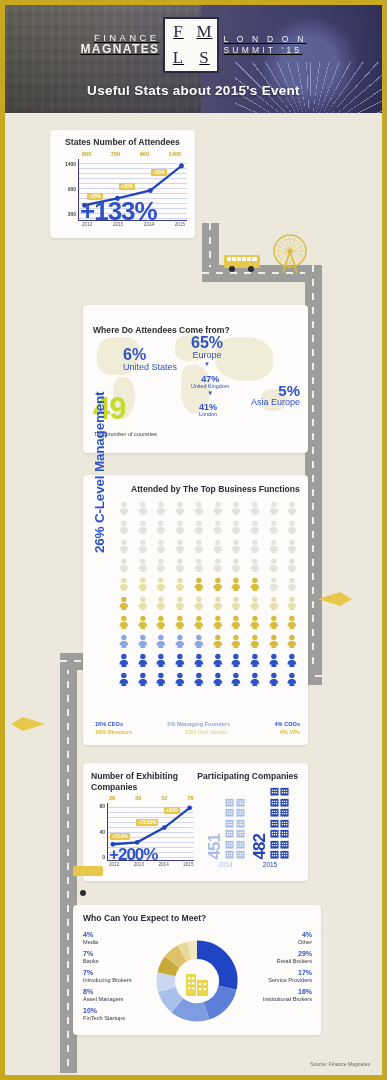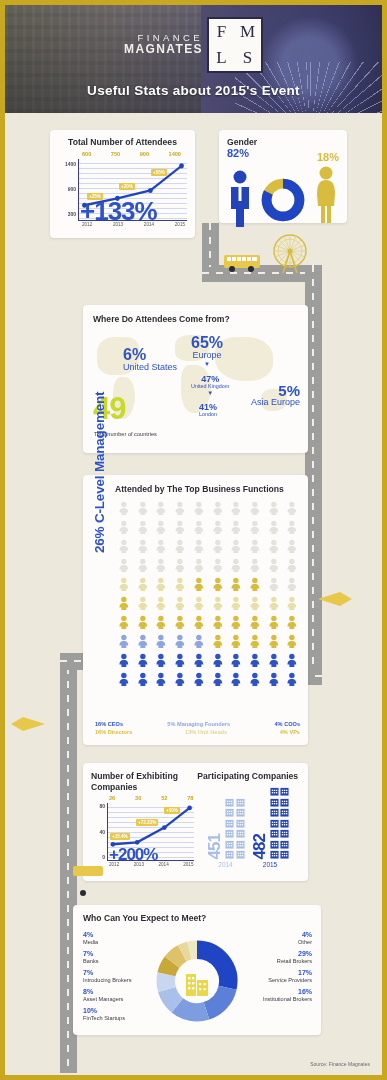--- a/index.html
+++ b/index.html
@@ -35,21 +35,21 @@
   .hdr-eye::before {
     content:""; position:absolute; left:50%; top:58%; width:150px; height:150px;
     transform:translate(-50%,0);
     background: repeating-conic-gradient(from 0deg, rgba(180,190,235,.55) 0deg 0.7deg, rgba(180,190,235,0) 0.7deg 7deg);
     clip-path: polygon(50% 0, 100% 0, 100% 48%, 0 48%, 0 0);
   }
   .hdr-inner {
     position:relative; z-index:3; height:100%;
     display:flex; flex-direction:column; align-items:center; justify-content:center;
   }
-  .logo-row { display:flex; align-items:center; gap:4px; margin-top:-4px; }
+  .logo-row { display:flex; align-items:center; gap:4px; margin-top:-4px;text-decoration:underline; }
   .fm-text { text-align:right; color:#f2f0ea; line-height:1.05; }
   .fm-finance { font-size:9.5px; letter-spacing:3.4px; font-weight:400; }
   .fm-magnates { font-size:12px; letter-spacing:1.4px; font-weight:bold; }
   .fm-box {
     width:56px; height:56px; background:#fbfaf6; border:2px solid #2a2a44;
     display:grid; grid-template-columns:1fr 1fr; grid-template-rows:1fr 1fr;
     align-items:center; justify-items:center; color:#2a2a44;
     font-family:"Liberation Serif", serif; font-size:17px; letter-spacing:1px;
   }
   .ls-text { color:#f2f0ea; line-height:1.25; }
@@ -90,21 +90,21 @@
   .bigpct { position:absolute; left:24px; bottom:-6px; font-size:26px; font-weight:bold;
             color:#2e52c8; letter-spacing:-1px; font-family:"Liberation Sans", sans-serif; }
   .xax { display:flex; justify-content:space-between; padding:1px 4px 0 26px; }
   .xax span { font-size:4.6px; color:#555; }
   
   #c-gender { left:214px; top:125px; width:128px; height:93px; padding:7px 8px; }
   .g-row { display:flex; align-items:flex-end; justify-content:space-between; margin-top:4px; height:64px; }
   .g-pct-m { font-size:11px; font-weight:bold; color:#2e52c8; }
   .g-pct-f { font-size:11px; font-weight:bold; color:#d8bc3e; }
   
-  #c-map { left:78px; top:300px; width:225px; height:148px; padding:9px 10px; overflow:hidden; }
+  #c-map { left:78px; top:300px; width:225px; height:148px; padding:20px 10px; overflow:hidden; }
   .mapbg { position:absolute; left:8px; right:6px; top:26px; height:108px; opacity:.85; }
   .cont { position:absolute; background:#f0ead2; border-radius:40% 30% 45% 35%; }
   .m-lbl { position:absolute; z-index:2; }
   .m-pct { font-weight:bold; color:#2e52c8; line-height:1; }
   .m-name { color:#2e52c8; line-height:1.1; }
   .m-arrow { color:#2e52c8; font-size:6px; text-align:center; }
   .big57 { position:absolute; left:10px; top:92px; font-size:31px; font-weight:bold;
            color:#c8d92a; line-height:.8; letter-spacing:-1px; }
   .lbl57 { position:absolute; left:11px; top:126px; font-size:5.6px; color:#3a3a44; }
   
@@ -152,20 +152,24 @@
         <div class="fm-text">
           <div class="fm-finance">FINANCE</div>
           <div class="fm-magnates">MAGNATES</div>
         </div>
         <div class="fm-box">
           <span>F</span>
           <span>M</span>
           <span>L</span>
           <span>S</span>
         </div>
+        <div class="ls-text">
+          <div class="ls-l1">L O N D O N</div>
+          <div class="ls-l2">SUMMIT '15</div>
+        </div>
       </div>
       <div class="hdr-sub">Useful Stats about 2015's Event</div>
     </div>
   </div>
 
   <div class="road h" style="left:197px; top:260px; width:120px;"></div>
   <div class="road v" style="left:197px; top:218px; height:44px;"></div>
   <div class="road v" style="left:300px; top:260px; height:420px;"></div>
   <div class="road h" style="left:240px; top:663px; width:77px;"></div>
   <div class="road v" style="left:55px; top:648px; height:420px;"></div>
@@ -209,21 +213,21 @@
     <path d="M34 9 L12 2 L0 9 L12 16 Z" fill="#e8c84a"></path>
   </svg>
   <svg class="pin" style="left:68px; top:858px;" width="30" height="16" viewBox="0 0 30 16">
     <rect x="0" y="3" width="30" height="10" rx="2" fill="#e8c84a"></rect>
   </svg>
   <svg class="pin" style="left:70px; top:880px;" width="16" height="16" viewBox="0 0 16 16">
     <circle cx="8" cy="8" r="3" fill="#2b2b33"></circle>
   </svg>
 
   <div class="card" id="c-attendees">
-    <div class="card-title" style="text-align:center">Total Number of Attendees</div>
+    <div class="card-title" style="text-align:center">States Number of Attendees</div>
     <div class="ln-top">
       <span>600</span>
       <span>750</span>
       <span>900</span>
       <span>1400</span>
     </div>
     <div class="plot">
       <div class="yax">
         <span style="top:2px">1400</span>
         <span style="top:27px">900</span>
@@ -244,43 +248,20 @@
       <div class="bigpct">+133%</div>
     </div>
     <div class="xax">
       <span>2012</span>
       <span>2013</span>
       <span>2014</span>
       <span>2015</span>
     </div>
   </div>
 
-  <div class="card" id="c-gender">
-    <div class="card-title">Gender</div>
-    <div class="g-pct-m">82%</div>
-    <div class="g-row">
-      <svg width="26" height="58" viewBox="0 0 26 58">
-        <circle cx="13" cy="8" r="6.5" fill="#2344b8"></circle>
-        <path d="M4 18 h18 v22 h-5 v18 h-8 v-18 h-5 z" fill="#2344b8"></path>
-        <rect x="11.5" y="18" width="3" height="14" fill="#fdfcfa"></rect>
-      </svg>
-      <svg width="46" height="46" viewBox="0 0 42 42" style="margin-bottom:4px">
-        <circle cx="21" cy="21" r="15" fill="none" stroke="#d8bc3e" stroke-width="9"></circle>
-        <circle cx="21" cy="21" r="15" fill="none" stroke="#1f44c4" stroke-width="9" stroke-dasharray="77.3 94.2" transform="rotate(-90 21 21)"></circle>
-      </svg>
-      <div style="text-align:right">
-        <div class="g-pct-f" style="margin-bottom:2px">18%</div>
-        <svg width="26" height="58" viewBox="0 0 26 58">
-          <circle cx="13" cy="8" r="6.5" fill="#d8bc3e"></circle>
-          <path d="M13 15 c-7 0 -9 6 -9 14 l1 12 h16 l1 -12 c0 -8 -2 -14 -9 -14 z" fill="#d8bc3e"></path>
-          <path d="M8 41 h4 v17 h-4 z M14 41 h4 v17 h-4 z" fill="#d8bc3e"></path>
-        </svg>
-      </div>
-    </div>
-  </div>
 
   <div class="card" id="c-map">
     <div class="card-title">Where Do Attendees Come from?</div>
     <div class="mapbg">
       <div class="cont" style="left:6px;  top:6px;  width:42px; height:38px;"></div>
       <div class="cont" style="left:22px; top:46px; width:22px; height:42px; border-radius:40% 50% 60% 30%;"></div>
       <div class="cont" style="left:84px; top:4px;  width:34px; height:26px;"></div>
       <div class="cont" style="left:90px; top:34px; width:30px; height:48px; border-radius:30% 50% 55% 45%;"></div>
       <div class="cont" style="left:124px;top:6px;  width:58px; height:44px; border-radius:35% 45% 40% 50%;"></div>
       <div class="cont" style="left:170px;top:58px; width:26px; height:22px;"></div>
@@ -305,21 +286,21 @@
     </div>
     <div class="m-lbl" style="right:8px; top:78px; text-align:right;">
       <div class="m-pct" style="font-size:15px">5%</div>
       <div class="m-name" style="font-size:9px">Asia Europe</div>
     </div>
     <div class="big57">49</div>
     <div class="lbl57">Total number of countries</div>
   </div>
 
   <div class="card" id="c-people">
-    <div class="card-title" style="margin-left:22px">Attended by The Top Business Functions</div>
+    <div class="card-title" style="margin-left:38px">Attended by The Top Business Functions</div>
     <div class="vlabel">26% C-Level Management</div>
     <div class="pgrid" id="pgrid">
         <span><svg class="person" viewBox="0 0 12 16" preserveAspectRatio="xMidYMid meet">
             <circle cx="6" cy="4" r="3.1" fill="#e4e2dc"></circle>
             <path d="M6 8 C2.2 8 1 10.4 1 13.2 L3.2 13.2 L3.2 16 L8.8 16 L8.8 13.2 L11 13.2 C11 10.4 9.8 8 6 8 Z" fill="#e4e2dc"></path>
           </svg></span>
         <span><svg class="person" viewBox="0 0 12 16" preserveAspectRatio="xMidYMid meet">
             <circle cx="6" cy="4" r="3.1" fill="#e4e2dc"></circle>
             <path d="M6 8 C2.2 8 1 10.4 1 13.2 L3.2 13.2 L3.2 16 L8.8 16 L8.8 13.2 L11 13.2 C11 10.4 9.8 8 6 8 Z" fill="#e4e2dc"></path>
           </svg></span>

